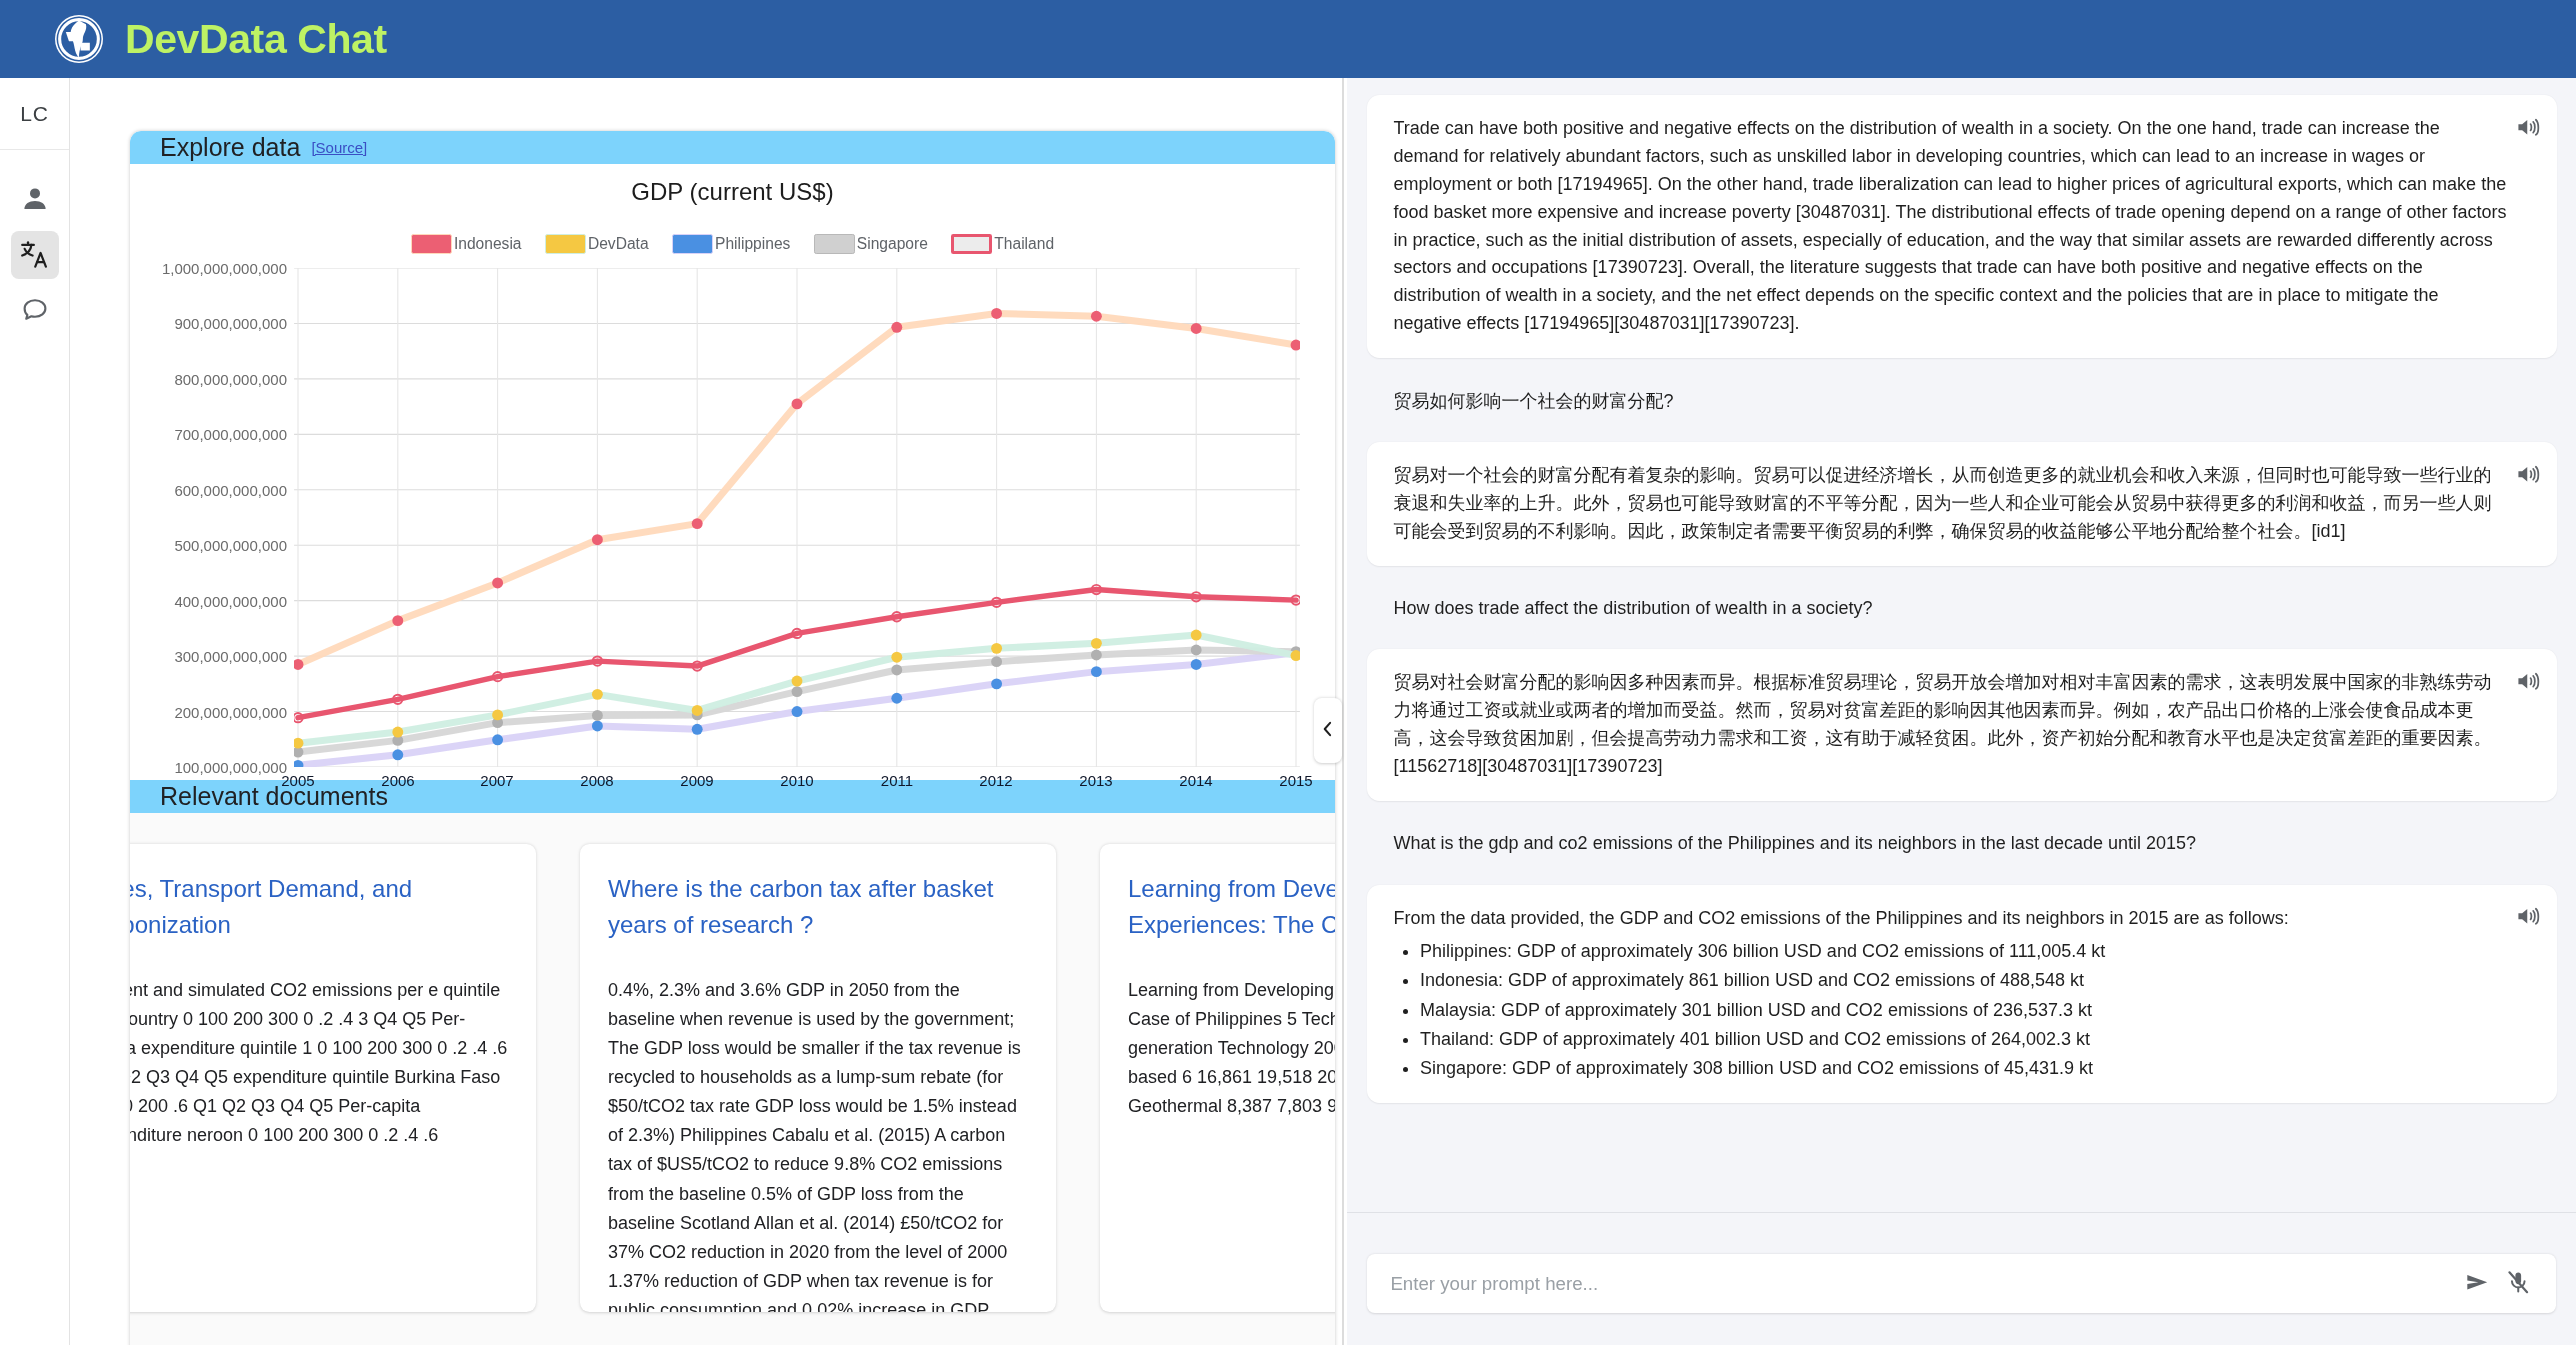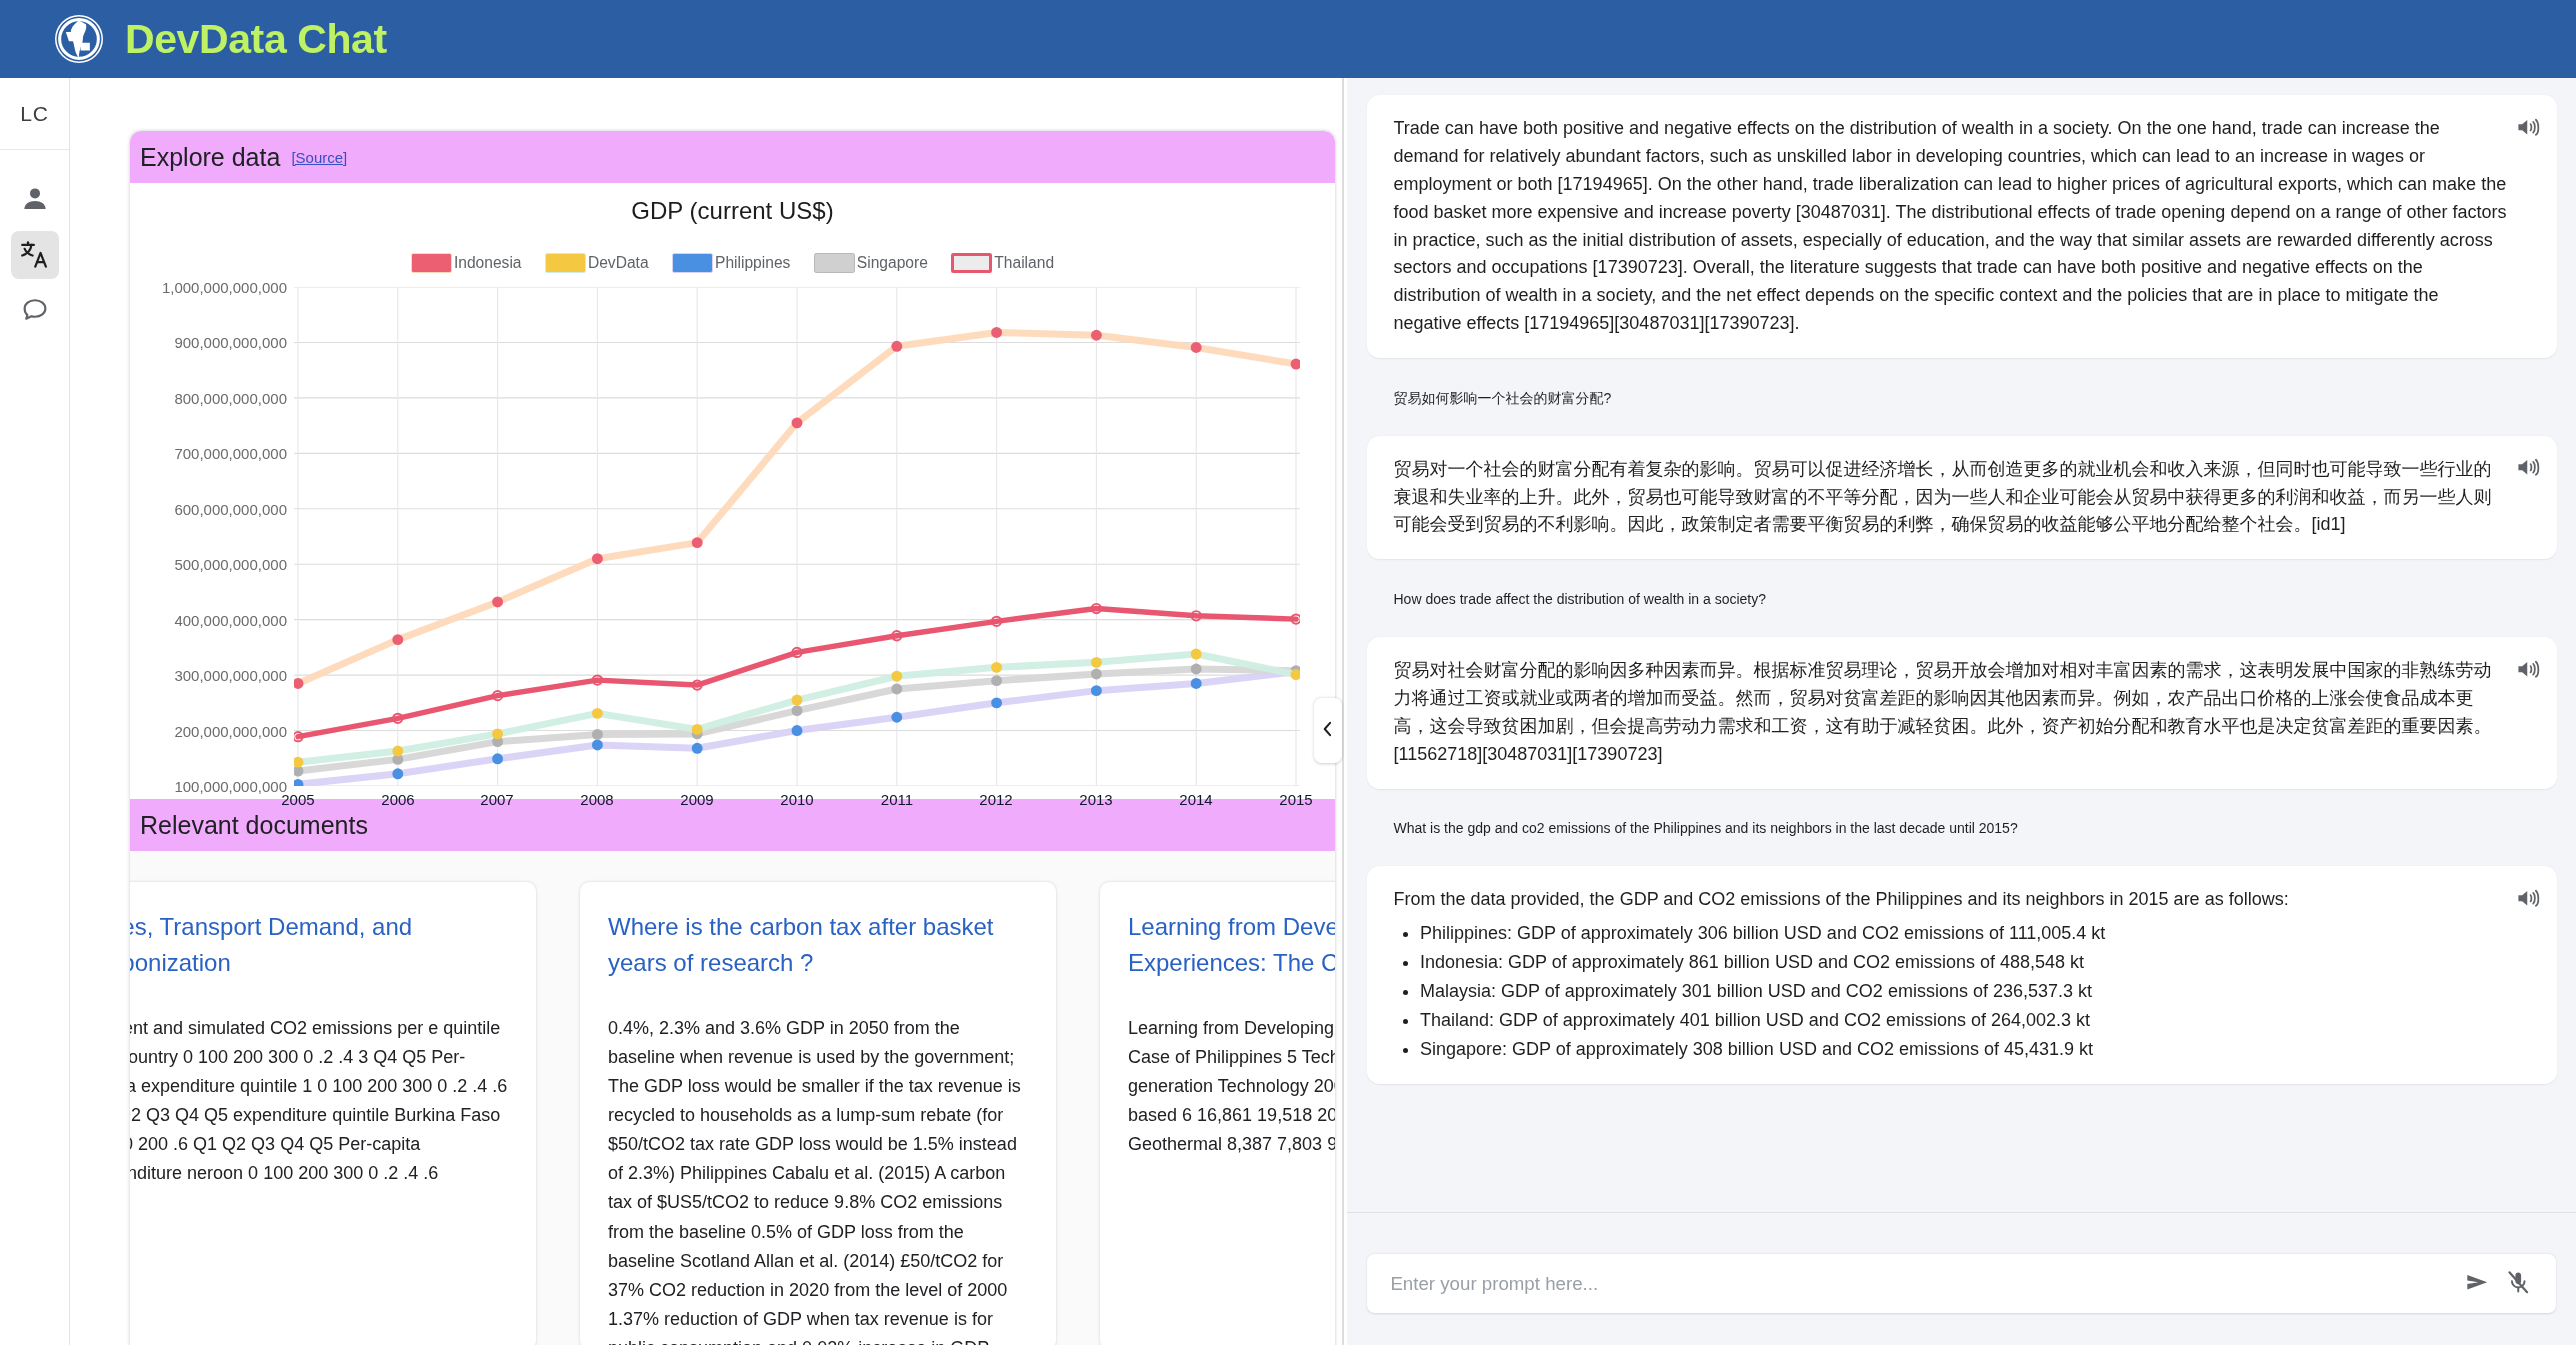--- a/index.html
+++ b/index.html
@@ -75,24 +75,24 @@
   .explore-panel {
     position: absolute;
     left: 59px; top: 53px;
     width: 1205px; height: 1264px;
     background: #ffffff;
     border-radius: 11px 11px 0 0;
     box-shadow: 0 0.8px 3.9px rgba(0,0,0,.22);
     overflow: hidden;
   }
   .panel-head {
-    height: 52px;
-    background: #f0abfc;
+    height: 33px;
+    background: #7dd3fc;
     display: flex; align-items: center;
-    padding-left: 10px;
+    padding-left: 30px;
     border-radius: 11px 11px 0 0;
   }
   .panel-head .ttl { font-size: 25px; color: #202124; font-weight: 400; }
   .panel-head .src {
     font-size: 15px; color: #3a4ec4; margin-left: 11px;
     text-decoration: underline; cursor: pointer;
   }
   .panel-head.secondary { border-radius: 0; }
 
   .chart-wrap {
@@ -224,21 +224,21 @@
   .bubble p { font-size: 18px; line-height: 1.55; color: #1f1f1f; }
   .bubble ul { margin: 4.7px 0 0 26.5px; }
   .bubble li { font-size: 18px; line-height: 1.62; color: #1f1f1f; }
   .speaker {
     position: absolute; right: 17px; top: 18.7px;
     width: 26.5px; height: 26.5px;
     cursor: pointer;
   }
   .user-msg {
     padding: 9.4px 26.5px 26.5px 26.5px;
-    font-size: 14px;
+    font-size: 18px;
     line-height: 1.55;
     color: #1f1f1f;
   }
 
   
   .composer-sep {
     position: absolute; left: 0; right: 0; bottom: 133px;
     height: 0.8px; background: #dfe1e6;
   }
   .composer {

